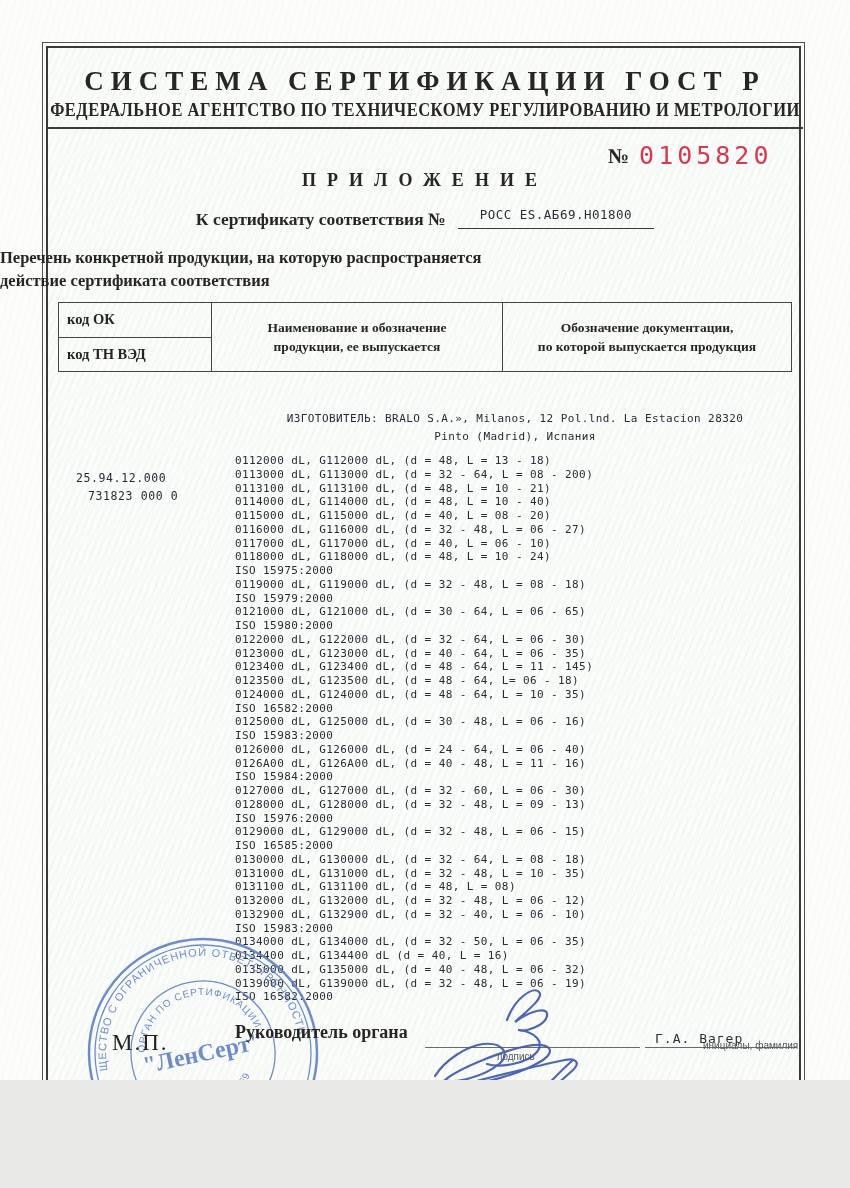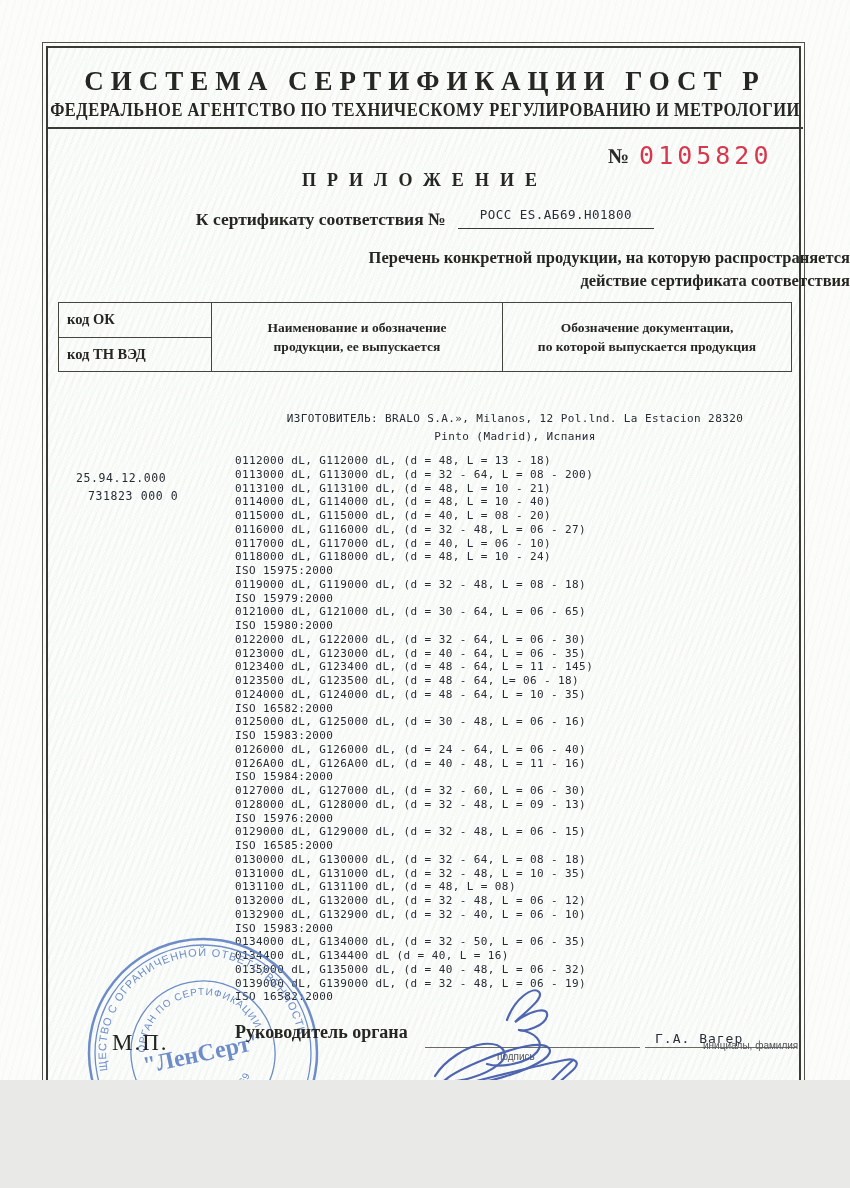--- a/index.html
+++ b/index.html
@@ -20,21 +20,21 @@
   .serial{position:absolute;left:608px;top:141px;white-space:nowrap;}
   .serial .no{font-size:21px;font-weight:bold;color:#2a2a26;margin-right:10px;}
   .serial .digits{font-family:"DejaVu Sans Mono",monospace;font-size:25px;letter-spacing:4px;vertical-align:-1px;text-align:center;}
   .doc-title{position:absolute;left:0;right:0;top:170px;text-align:center;
         font-size:18px;font-weight:bold;letter-spacing:11px;color:#262622;}
   .cert-row{position:absolute;left:0;right:0;top:207px;text-align:center;white-space:nowrap;}
   .cert-row .lbl{font-size:17.5px;font-weight:bold;color:#262622;}
   .cert-row .num{display:inline-block;font-family:"DejaVu Sans Mono",monospace;font-size:12.5px;
         color:#2a2e38;border-bottom:1.5px solid #3a3a36;padding:0 22px 6px 22px;margin-left:8px;
         vertical-align:6px;letter-spacing:.5px;}
-  .subtitle{position:absolute;left:0;right:0;text-align:right;font-size:16.5px;font-weight:bold;color:#262622;}
+  .subtitle{position:absolute;left:0;right:0;text-align:left;font-size:16.5px;font-weight:bold;color:#262622;}
   .subtitle.l1{top:248px;}
   .subtitle.l2{top:271px;}
   .ptable{position:absolute;left:58px;top:302px;width:732px;height:68px;
         border:1.5px solid #45453f;display:flex;}
   .ptable .c1{width:152px;border-right:1px solid #45453f;display:flex;flex-direction:column;}
   .ptable .c1 .cell{flex:1;display:flex;align-items:center;padding-left:8px;
         font-size:14.5px;font-weight:bold;color:#262622;}
   .ptable .c1 .cell.top{border-bottom:1px solid #45453f;}
   .ptable .c2{width:290px;border-right:1px solid #45453f;}
   .ptable .c3{flex:1;}

